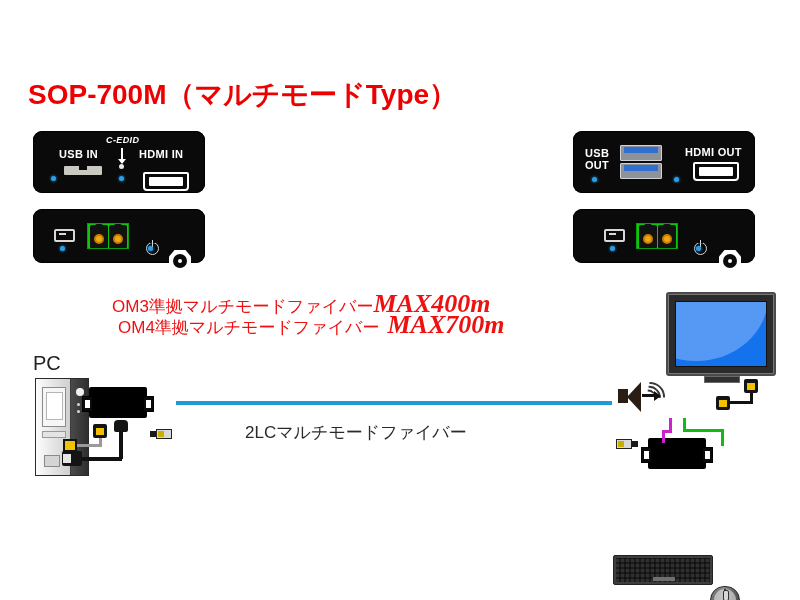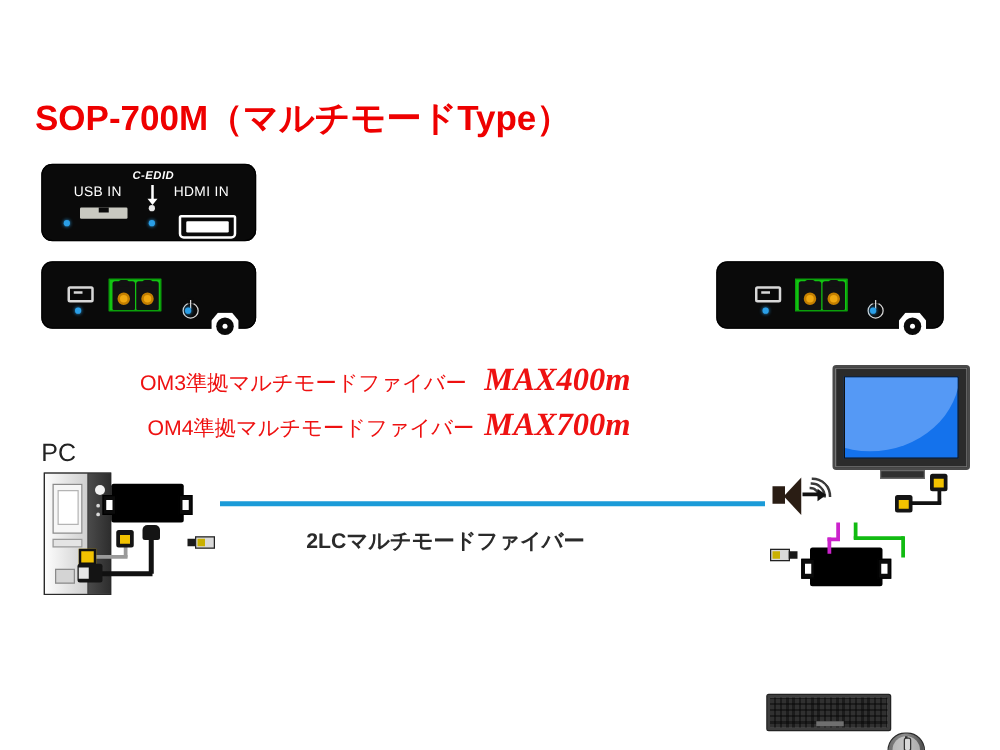--- a/index.html
+++ b/index.html
@@ -13,21 +13,21 @@
   
   #title{
     left:28px;top:76px;font-size:28px;font-weight:bold;color:#ee0000;
     letter-spacing:0px;white-space:nowrap;
   }
 
   
   .panel{
     background:#0a0a0a;border-radius:9px;box-shadow:0 0 0 1px #000 inset;
   }
-  .panel-label{color:#ffffff;font-size:11px;font-weight:normal;white-space:nowrap;letter-spacing:.3px;}
+  .panel-label{color:#ffffff;font-size:11px;font-weight:bold;white-space:nowrap;letter-spacing:.3px;}
   .cedid{color:#ffffff;font-size:9px;font-style:italic;font-weight:bold;letter-spacing:.4px;}
 
   .led{width:5px;height:5px;border-radius:50%;background:#2a9fe8;box-shadow:0 0 3px #2a9fe8;}
   .led.white{background:#e9e9e9;box-shadow:none;}
 
   
   .usb-micro{
     width:38px;height:9px;background:#c9c9c1;border-radius:1px;position:relative;
   }
   .usb-micro:after{
@@ -92,21 +92,21 @@
     content:"";position:absolute;left:9px;top:9px;width:4px;height:4px;border-radius:50%;
     background:#ffffff;z-index:2;
   }
 
   
   .redline{color:#ee1111;white-space:nowrap;}
   .red-jp{font-size:17px;}
   .red-max{font-family:"Liberation Serif","DejaVu Serif",serif;font-style:italic;font-weight:bold;font-size:26px;}
 
   
-  #fiber-caption{font-size:17px;color:#2a2a2a;white-space:nowrap;font-weight:bold;}
+  #fiber-caption{font-size:17px;color:#2a2a2a;white-space:nowrap;}
 
   
   #pc-label{font-size:20px;color:#222;}
   .pc-body{width:52px;height:96px;background:#585858;border:1px solid #2a2a2a;display:flex;}
   .pc-face{width:34px;height:100%;background:linear-gradient(90deg,#fdfdfd 0%,#e3e3e3 55%,#cfcfcf 100%);
            border-right:1px solid #3a3a3a;position:relative;}
   .pc-side{flex:1;background:linear-gradient(90deg,#4a4a4a,#2e2e2e);position:relative;}
   .pc-drive{position:absolute;left:6px;top:8px;width:22px;height:38px;background:#f6f6f6;border:1px solid #8a8a8a;}
   .pc-drive:after{content:"";position:absolute;left:3px;top:4px;width:15px;height:26px;background:#ffffff;border:1px solid #b4b4b4;}
   .pc-slot{position:absolute;left:6px;top:52px;width:22px;height:5px;background:#e4e4e4;border:1px solid #9a9a9a;}
@@ -186,20 +186,38 @@
     <div class="abs panel-label" style="left:106px;top:17px;">HDMI IN</div>
 
     <div class="abs usb-micro" style="left:31px;top:35px;"></div>
     <div class="abs hdmi" style="left:110px;top:32px;"></div>
 
     <div class="abs led white" style="left:86px;top:33px;"></div>
     <div class="abs led" style="left:86px;top:45px;"></div>
     <div class="abs led" style="left:18px;top:45px;"></div>
   </div>
 
+  <div class="abs panel" style="left:573px;top:131px;width:182px;height:62px;">
+
+    <div class="abs panel-label" style="left:12px;top:16px;">USB</div>
+    <div class="abs panel-label" style="left:12px;top:28px;">OUT</div>
+
+    <div class="abs usb-a" style="left:47px;top:14px;">
+        <i></i>
+      </div>
+    <div class="abs usb-a" style="left:47px;top:32px;">
+        <i></i>
+      </div>
+
+    <div class="abs panel-label" style="left:112px;top:15px;">HDMI OUT</div>
+    <div class="abs hdmi" style="left:120px;top:31px;"></div>
+
+    <div class="abs led" style="left:19px;top:46px;"></div>
+    <div class="abs led" style="left:101px;top:46px;"></div>
+  </div>
 
   <div class="abs panel" style="left:33px;top:209px;width:172px;height:54px;">
     <div class="abs linkicon" style="left:21px;top:20px;"></div>
     <div class="abs led" style="left:27px;top:37px;"></div>
 
     <div class="abs fiberport" style="left:54px;top:14px;">
       <span class="lc"></span>
       <span class="lc"></span>
     </div>
 
@@ -218,23 +236,23 @@
       <span class="lc"></span>
     </div>
 
     <div class="abs pwrsym" style="left:121px;top:20px;"></div>
     <div class="abs led" style="left:123px;top:37px;"></div>
 
     <div class="abs dcjack" style="left:146px;top:15px;"></div>
   </div>
 
   <div class="abs redline" style="left:112px;top:289px;">
-    <span class="red-jp">OM3準拠マルチモードファイバー</span><span class="red-max" style="margin-left:14px;">MAX400m</span>
-  </div>
-  <div class="abs redline" style="left:118px;top:325px;">
+    <span class="red-jp">OM3準拠マルチモードファイバー</span><span class="red-max" style="margin-left:0;">MAX400m</span>
+  </div>
+  <div class="abs redline" style="left:118px;top:310px;">
     <span class="red-jp">OM4準拠マルチモードファイバー</span><span class="red-max" style="margin-left:8px;">MAX700m</span>
   </div>
 
   <div class="abs" id="pc-label" style="left:33px;top:352px;">PC</div>
 
   <div class="abs pc-body" style="left:35px;top:378px;">
     <div class="pc-face">
       <div class="pc-drive"></div>
       <div class="pc-slot"></div>
       <div class="pc-vent"></div>

